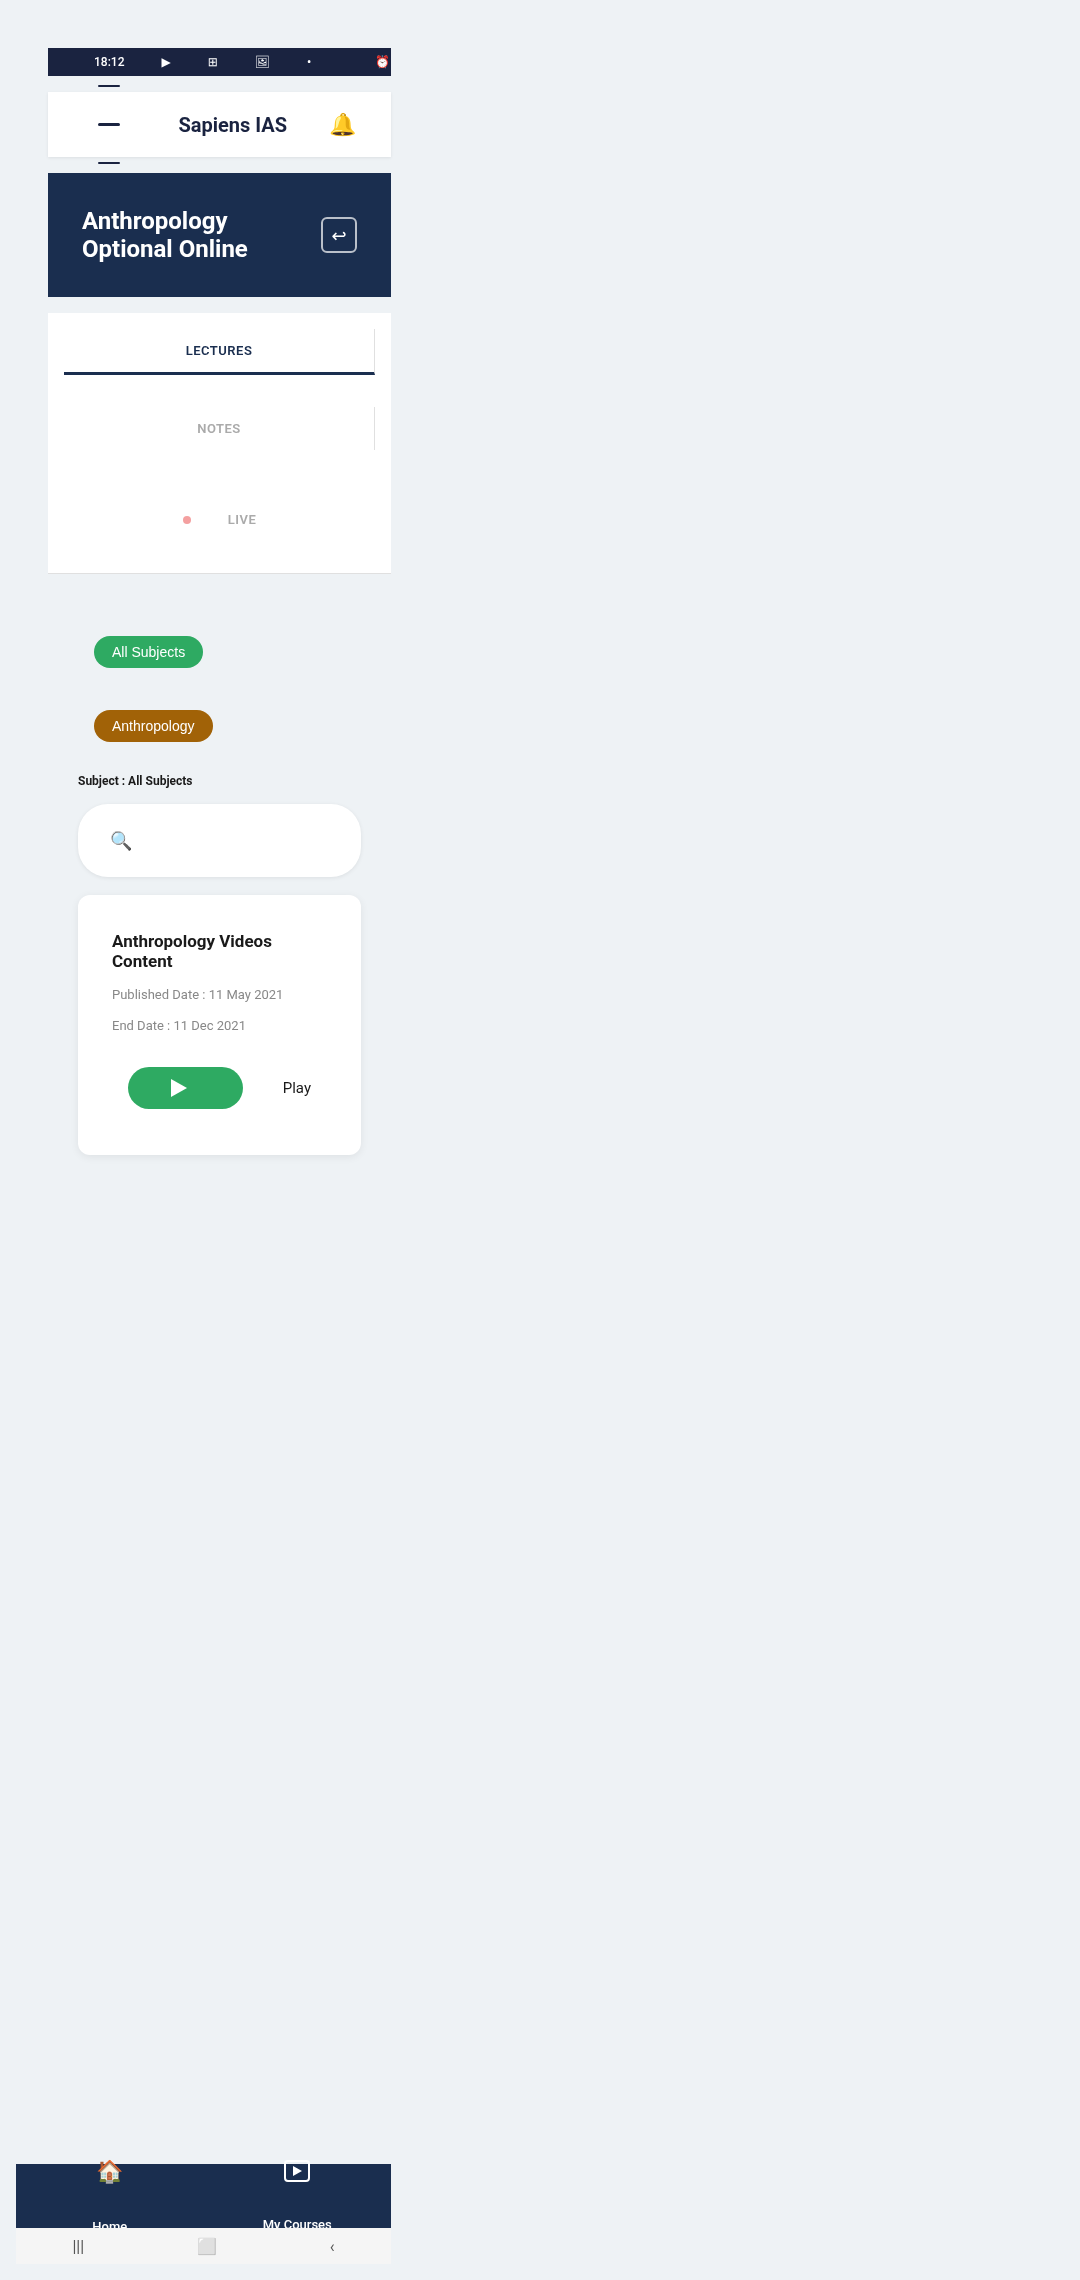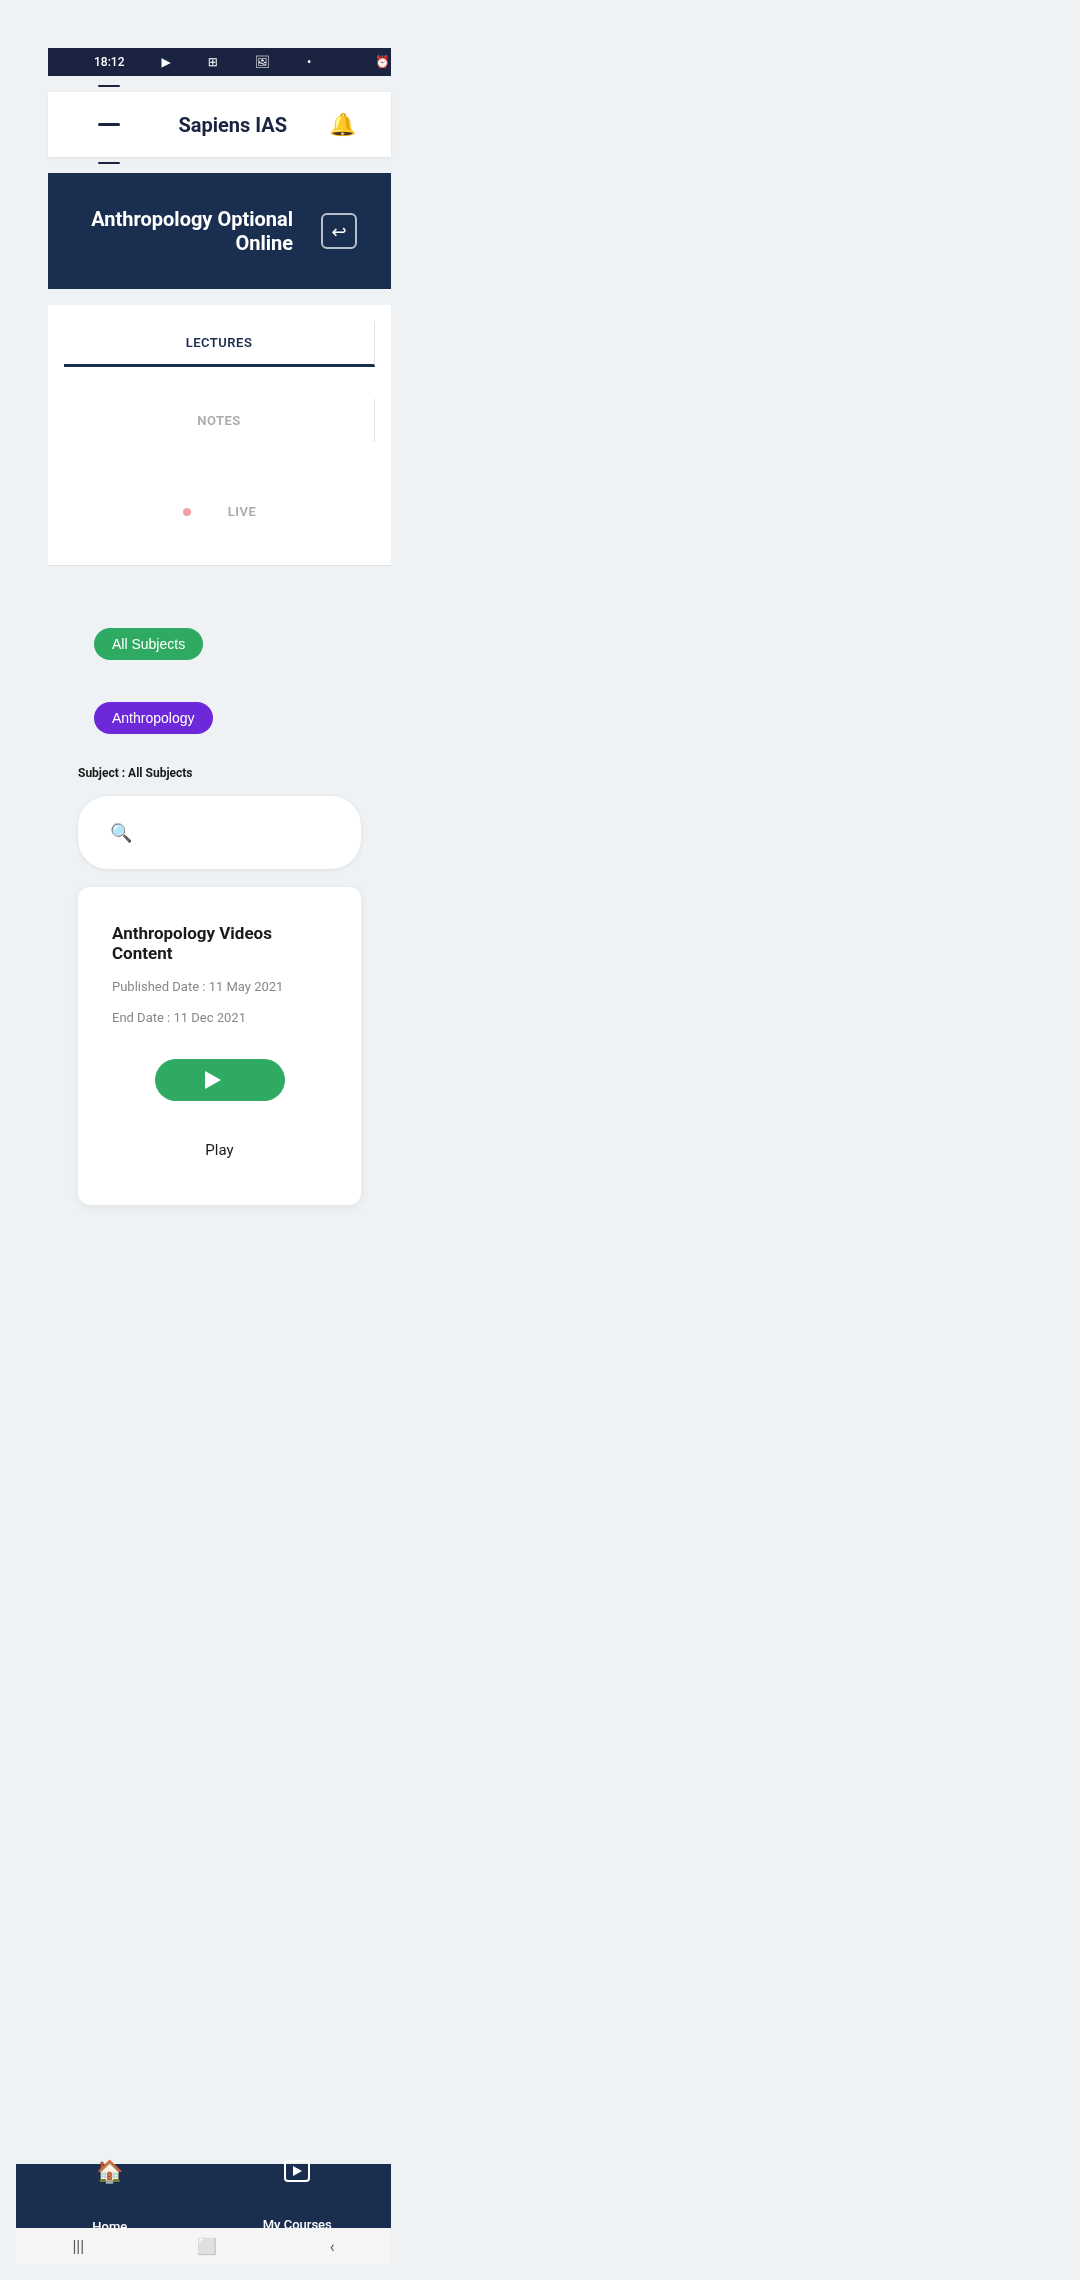--- a/index.html
+++ b/index.html
@@ -46,21 +46,21 @@
     
     .course-header {
       background: #1a2e4f;
       color: white;
       display: flex;
       align-items: center;
       justify-content: space-between;
       padding: 18px 18px;
       min-height: 70px;
     }
-    .course-title { font-size: 20px; font-weight: 700; flex: 1; text-align: right; }
+    .course-title { font-size: 24px; font-weight: 700; flex: 1; }
     .back-icon {
       width: 36px; height: 36px;
       border: 2px solid rgba(255,255,255,0.7);
       border-radius: 6px;
       display: flex; align-items: center; justify-content: center;
       cursor: pointer;
       font-size: 18px; color: white;
       margin-left: 12px;
     }
 
@@ -101,21 +101,21 @@
     }
     .chip {
       padding: 8px 18px;
       border-radius: 25px;
       font-size: 14px;
       font-weight: 500;
       cursor: pointer;
       border: none;
     }
     .chip.active { background: #2eaa62; color: white; }
-    .chip.inactive { background: #6d28d9; color: white; }
+    .chip.inactive { background: #a16207; color: white; }
 
     
     .subject-label {
       font-size: 12px;
       font-weight: 700;
       color: #1a1a1a;
       margin-bottom: 12px;
     }
 
     
@@ -153,21 +153,21 @@
       color: #1a1a1a;
       margin-bottom: 6px;
     }
     .card-date {
       font-size: 13px;
       color: #888;
       margin-bottom: 3px;
     }
     .play-btn-container {
       display: flex;
-      flex-direction: column;
+      flex-direction: row;
       align-items: center;
       margin-top: 18px;
       gap: 8px;
     }
     .play-btn {
       background: #2eaa62;
       border: none;
       border-radius: 30px;
       width: 130px;
       height: 42px;

